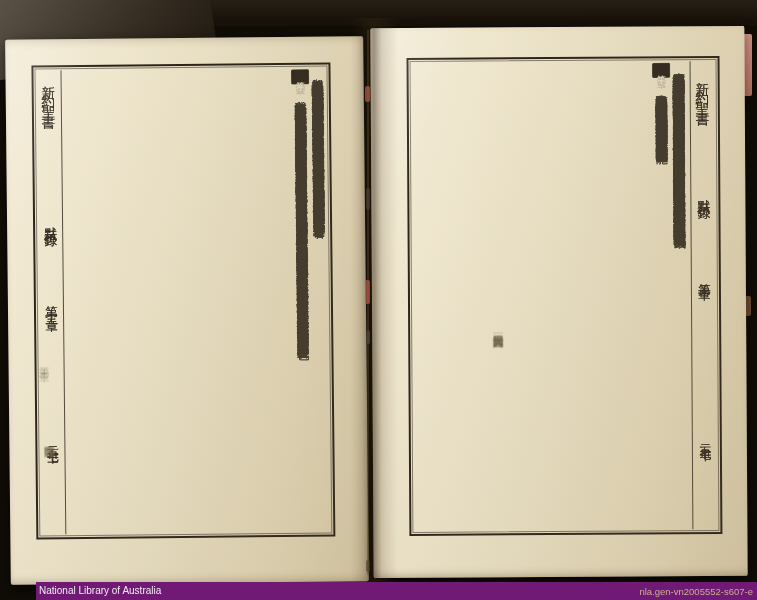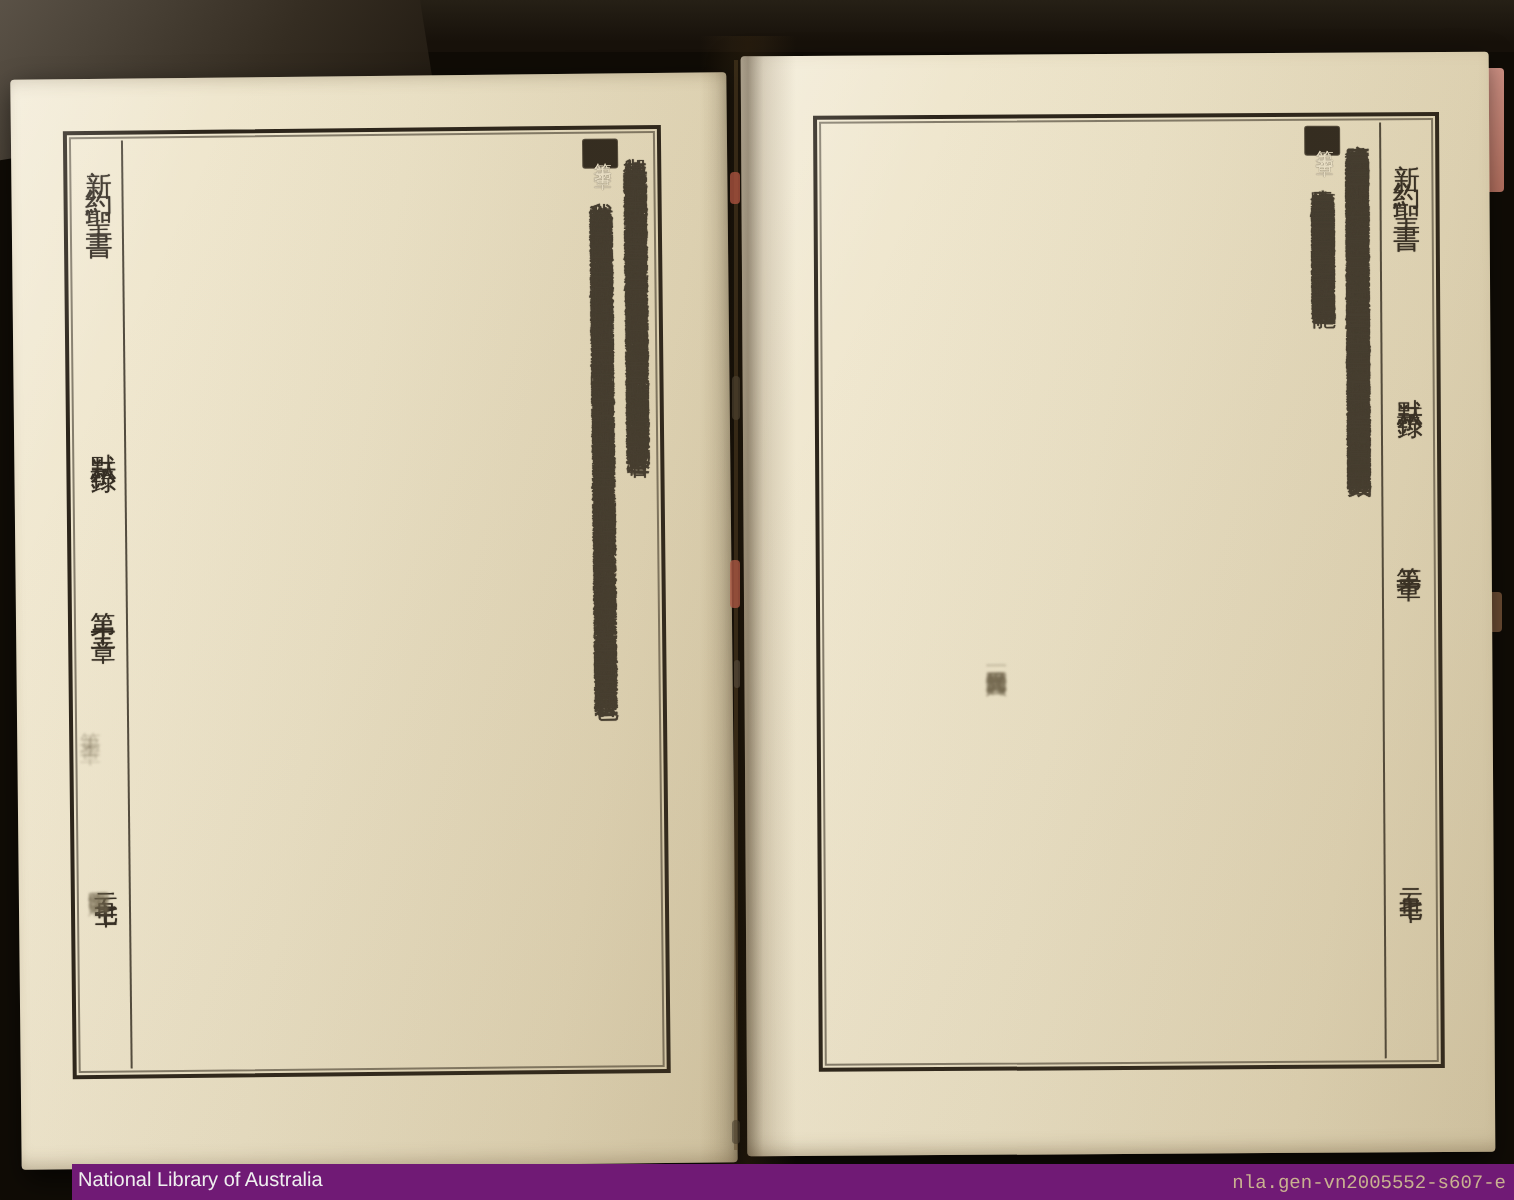--- a/index.html
+++ b/index.html
@@ -71,21 +71,21 @@
   .m-pink{left:742px;top:34px;width:10px;height:62px;z-index:1;
       background:linear-gradient(180deg,#cf9184,#b4705f);}
   .m-brown{left:744px;top:296px;width:7px;height:20px;background:#6b4c33;z-index:1;}
   .pencil{position:absolute;font-family:"DejaVu Sans",sans-serif;color:#8b8170;z-index:4;}
   .pencil-left{left:18px;top:561px;font-size:11px;transform:rotate(-5deg);
       border-left:1px solid #9a9082;padding-left:2px;}
   
   .footer{position:absolute;left:0;right:0;bottom:0;height:18px;background:#701a75;z-index:10;
       font-family:"Liberation Sans",sans-serif;margin-left:36px;}
   .footer .lib{position:absolute;left:3px;top:3px;font-size:10px;color:#efefef;}
-  .footer .imgid{position:absolute;right:4px;top:4px;font-size:9.5px;color:#c9b190;font-family:Liberation Mono, monospace;}
+  .footer .imgid{position:absolute;right:4px;top:4px;font-size:9.5px;color:#c9b190;}
 </style>
 </head>
 <body>
 
 <div class="scene">
   <div class="top-strip"></div>
   <div class="cover-edge"></div>
 
   <div class="mark m-pink"></div>
   <div class="mark m-brown"></div>

